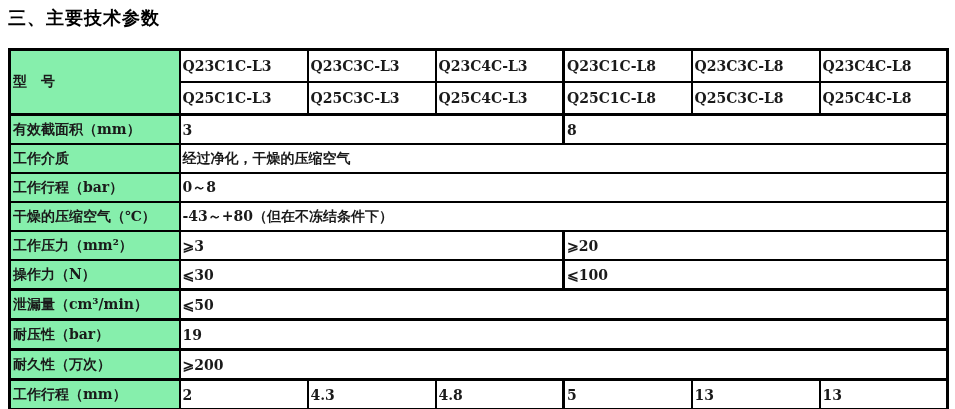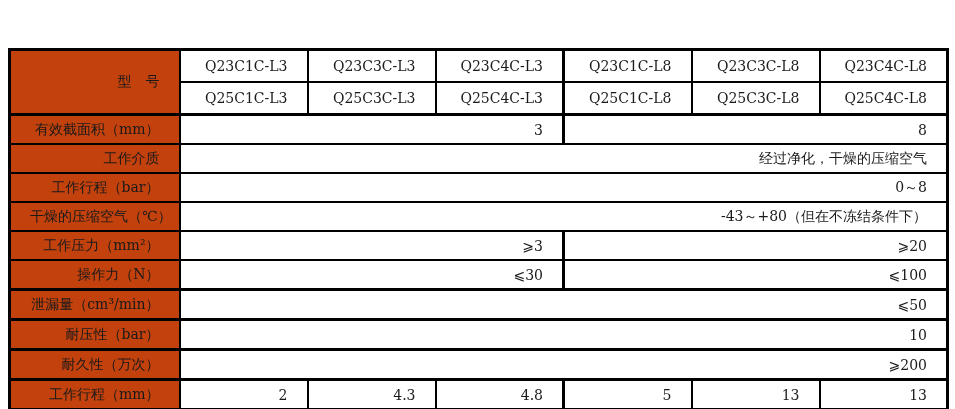--- a/index.html
+++ b/index.html
@@ -33,40 +33,41 @@
     border-collapse: collapse;
     table-layout: fixed;
     width: 939px;
     border: 3px solid #000000;
     font-size: 14px;
   }
   table.params col.c-label { width: 170px; }
   table.params col.c-data  { width: 128px; }
   table.params th, table.params td {
     border: 2px solid #000000;
-    text-align: right;
+    text-align: left;
     vertical-align: middle;
-    padding: 0 19px;
+    padding: 0 2px;
     overflow: hidden;
     white-space: nowrap;
-    font-weight: normal;
+    font-weight: bold;
   }
   table.params .h-row td, table.params .h-row th { height: 30px; }
   table.params .d-row td, table.params .d-row th { height: 27px; }
   table.params th.label-cell {
-    background: #c2410c;
+    background: #86efac;
   }
   table.params .tk td, table.params .tk th { border-top-width: 3px; }
   table.params .grp { border-left-width: 3px; }
 </style>
 </head>
 <body>
 
 <div class="page">
 
+  <div class="page-title">三、主要技术参数</div>
 
   <table class="params">
     <colgroup>
       <col class="c-label">
         <col class="c-data">
         <col class="c-data">
         <col class="c-data">
       <col class="c-data">
         <col class="c-data">
         <col class="c-data">
@@ -124,21 +125,21 @@
       <td colspan="3" class="grp">⩽100</td>
     </tr>
 
     <tr class="d-row tk">
       <th class="label-cell">泄漏量（cm³/min）</th>
       <td colspan="6">⩽50</td>
     </tr>
 
     <tr class="d-row tk">
       <th class="label-cell">耐压性（bar）</th>
-      <td colspan="6">10</td>
+      <td colspan="6">19</td>
     </tr>
 
     <tr class="d-row tk">
       <th class="label-cell">耐久性（万次）</th>
       <td colspan="6">⩾200</td>
     </tr>
 
     <tr class="d-row tk">
       <th class="label-cell">工作行程（mm）</th>
       <td>2</td>

